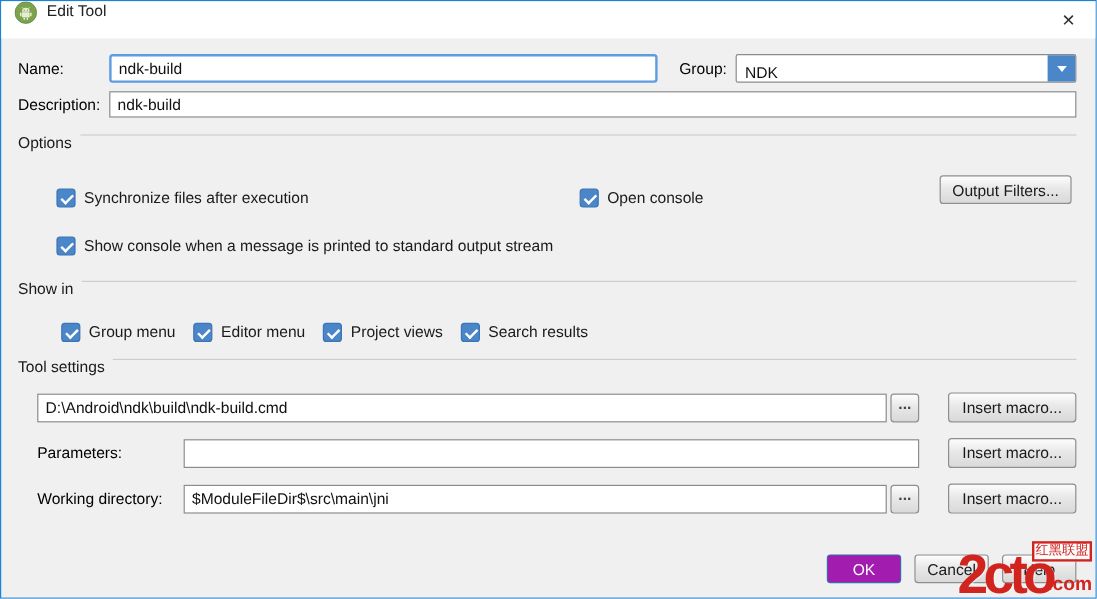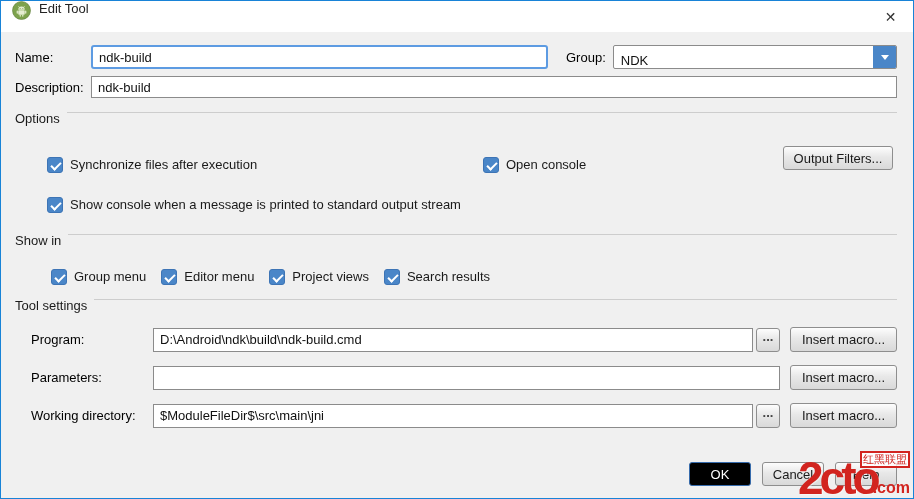--- a/index.html
+++ b/index.html
@@ -111,34 +111,34 @@
   .btn {
     font: 13px "Liberation Sans", sans-serif;
     color: #1a1a1a;
     background: linear-gradient(#fdfdfd, #e8e8e8 45%, #d9d9d9);
     border: 1px solid #8e8e8e;
     border-radius: 3px;
     cursor: default;
   }
   .btn-output-filters { width: 110px; height: 24px; margin-left: auto; margin-right: 4px; }
   .btn-browse { width: 24px; height: 24px; margin-left: 3px; padding-bottom: 6px; font-weight: bold; color: #444; }
-  .btn-macro { width: 107px; height: 25px; margin-left: 10px; flex: 0 0 auto; }
+  .btn-macro { width: 107px; height: 25px; margin-left: 24px; flex: 0 0 auto; }
   
   .tool-row { margin-top: 13px; height: 25px; padding-left: 16px; }
   .tool-row .flabel { width: 122px; flex: 0 0 auto; }
   .tool-row .text-input { height: 24px; }
   
   .footer {
     margin-top: 34px;
     display: flex; justify-content: flex-end;
     gap: 11px; padding-right: 0;
   }
   .btn-footer { width: 62px; height: 24px; }
   .btn-ok {
-    background: #000000;
+    background: #a21caf;
     border: 1px solid #366bac;
     color: #fff;
   }
   
   .watermark {
     position: absolute;
     right: 3px; bottom: 1px;
     width: 112px; height: 46px;
     z-index: 20;
     pointer-events: none;
@@ -257,21 +257,20 @@
         <span class="cb-label">Search results</span>
       </div>
     </div>
 
     <div class="section sec-tools">
       <span class="sec-label">Tool settings</span>
       <span class="sec-line"></span>
     </div>
 
     <div class="row tool-row">
-      <label class="flabel">Program:</label>
       <input class="text-input" type="text" value="D:\Android\ndk\build\ndk-build.cmd" style="">
       <button class="btn btn-browse">...</button>
       <button class="btn btn-macro">Insert macro...</button>
     </div>
 
     <div class="row tool-row">
       <label class="flabel">Parameters:</label>
       <input class="text-input" type="text" value="" style="">
       <button class="btn btn-macro">Insert macro...</button>
     </div>

